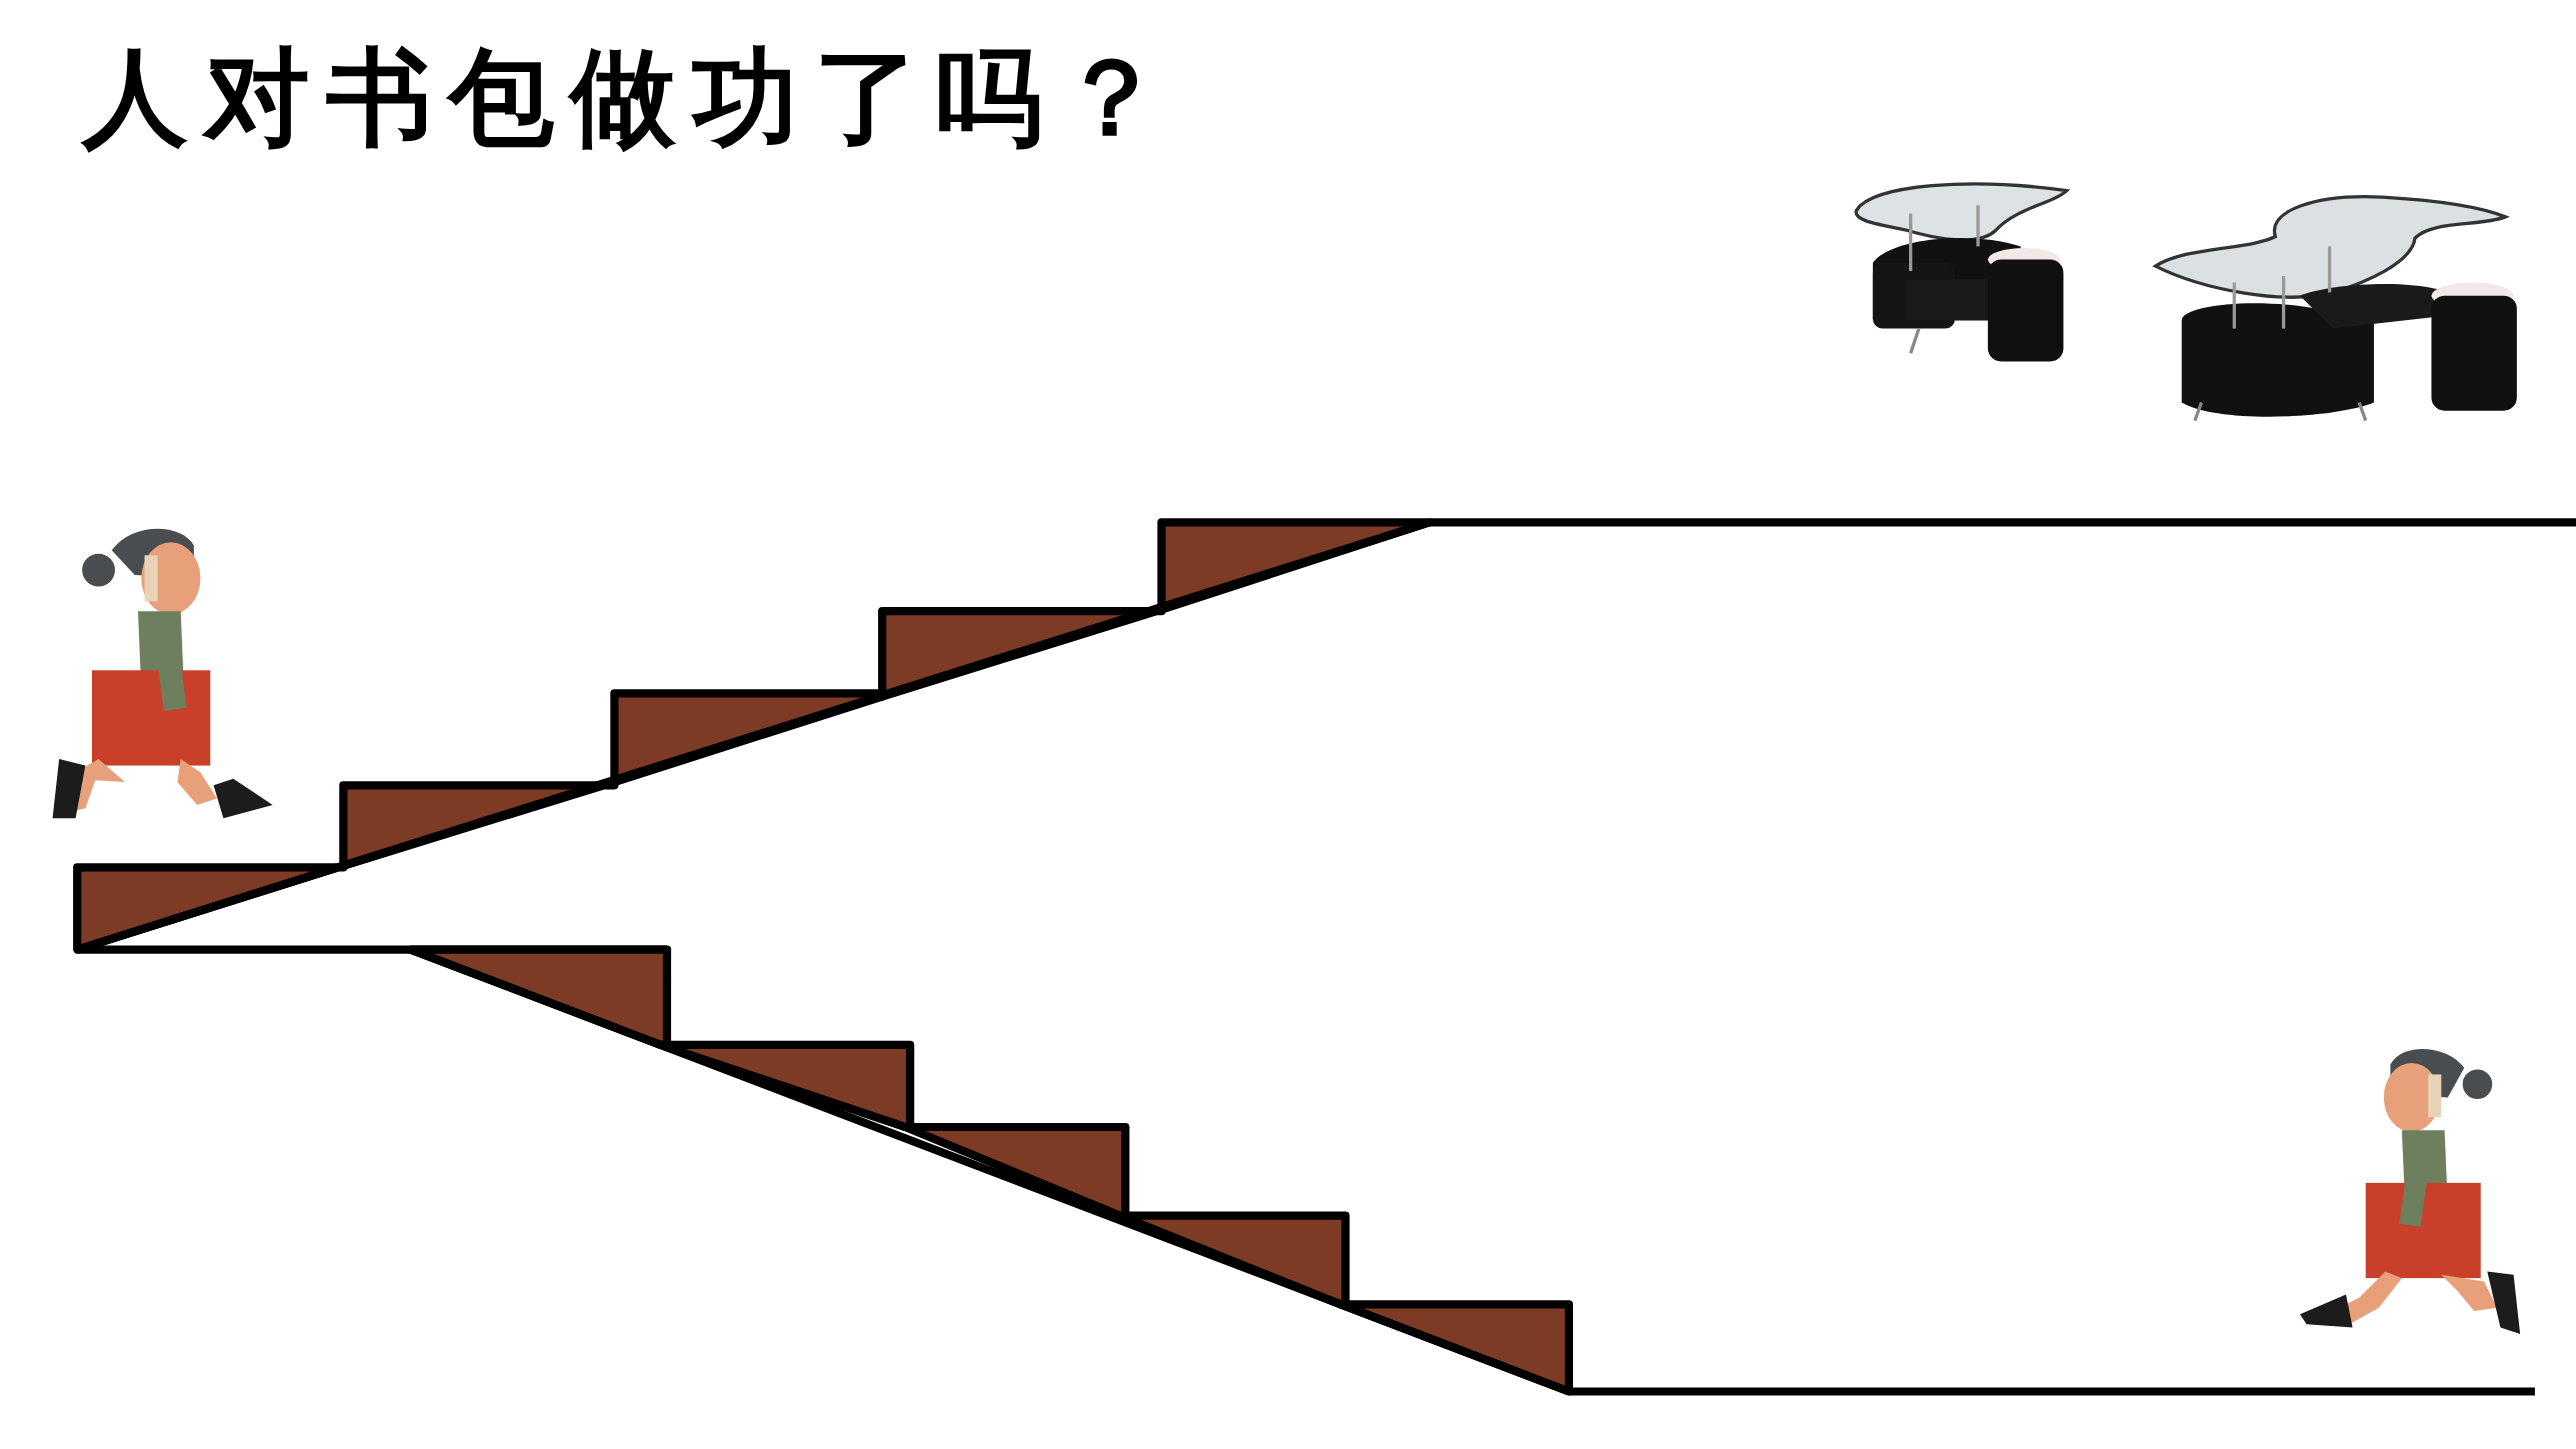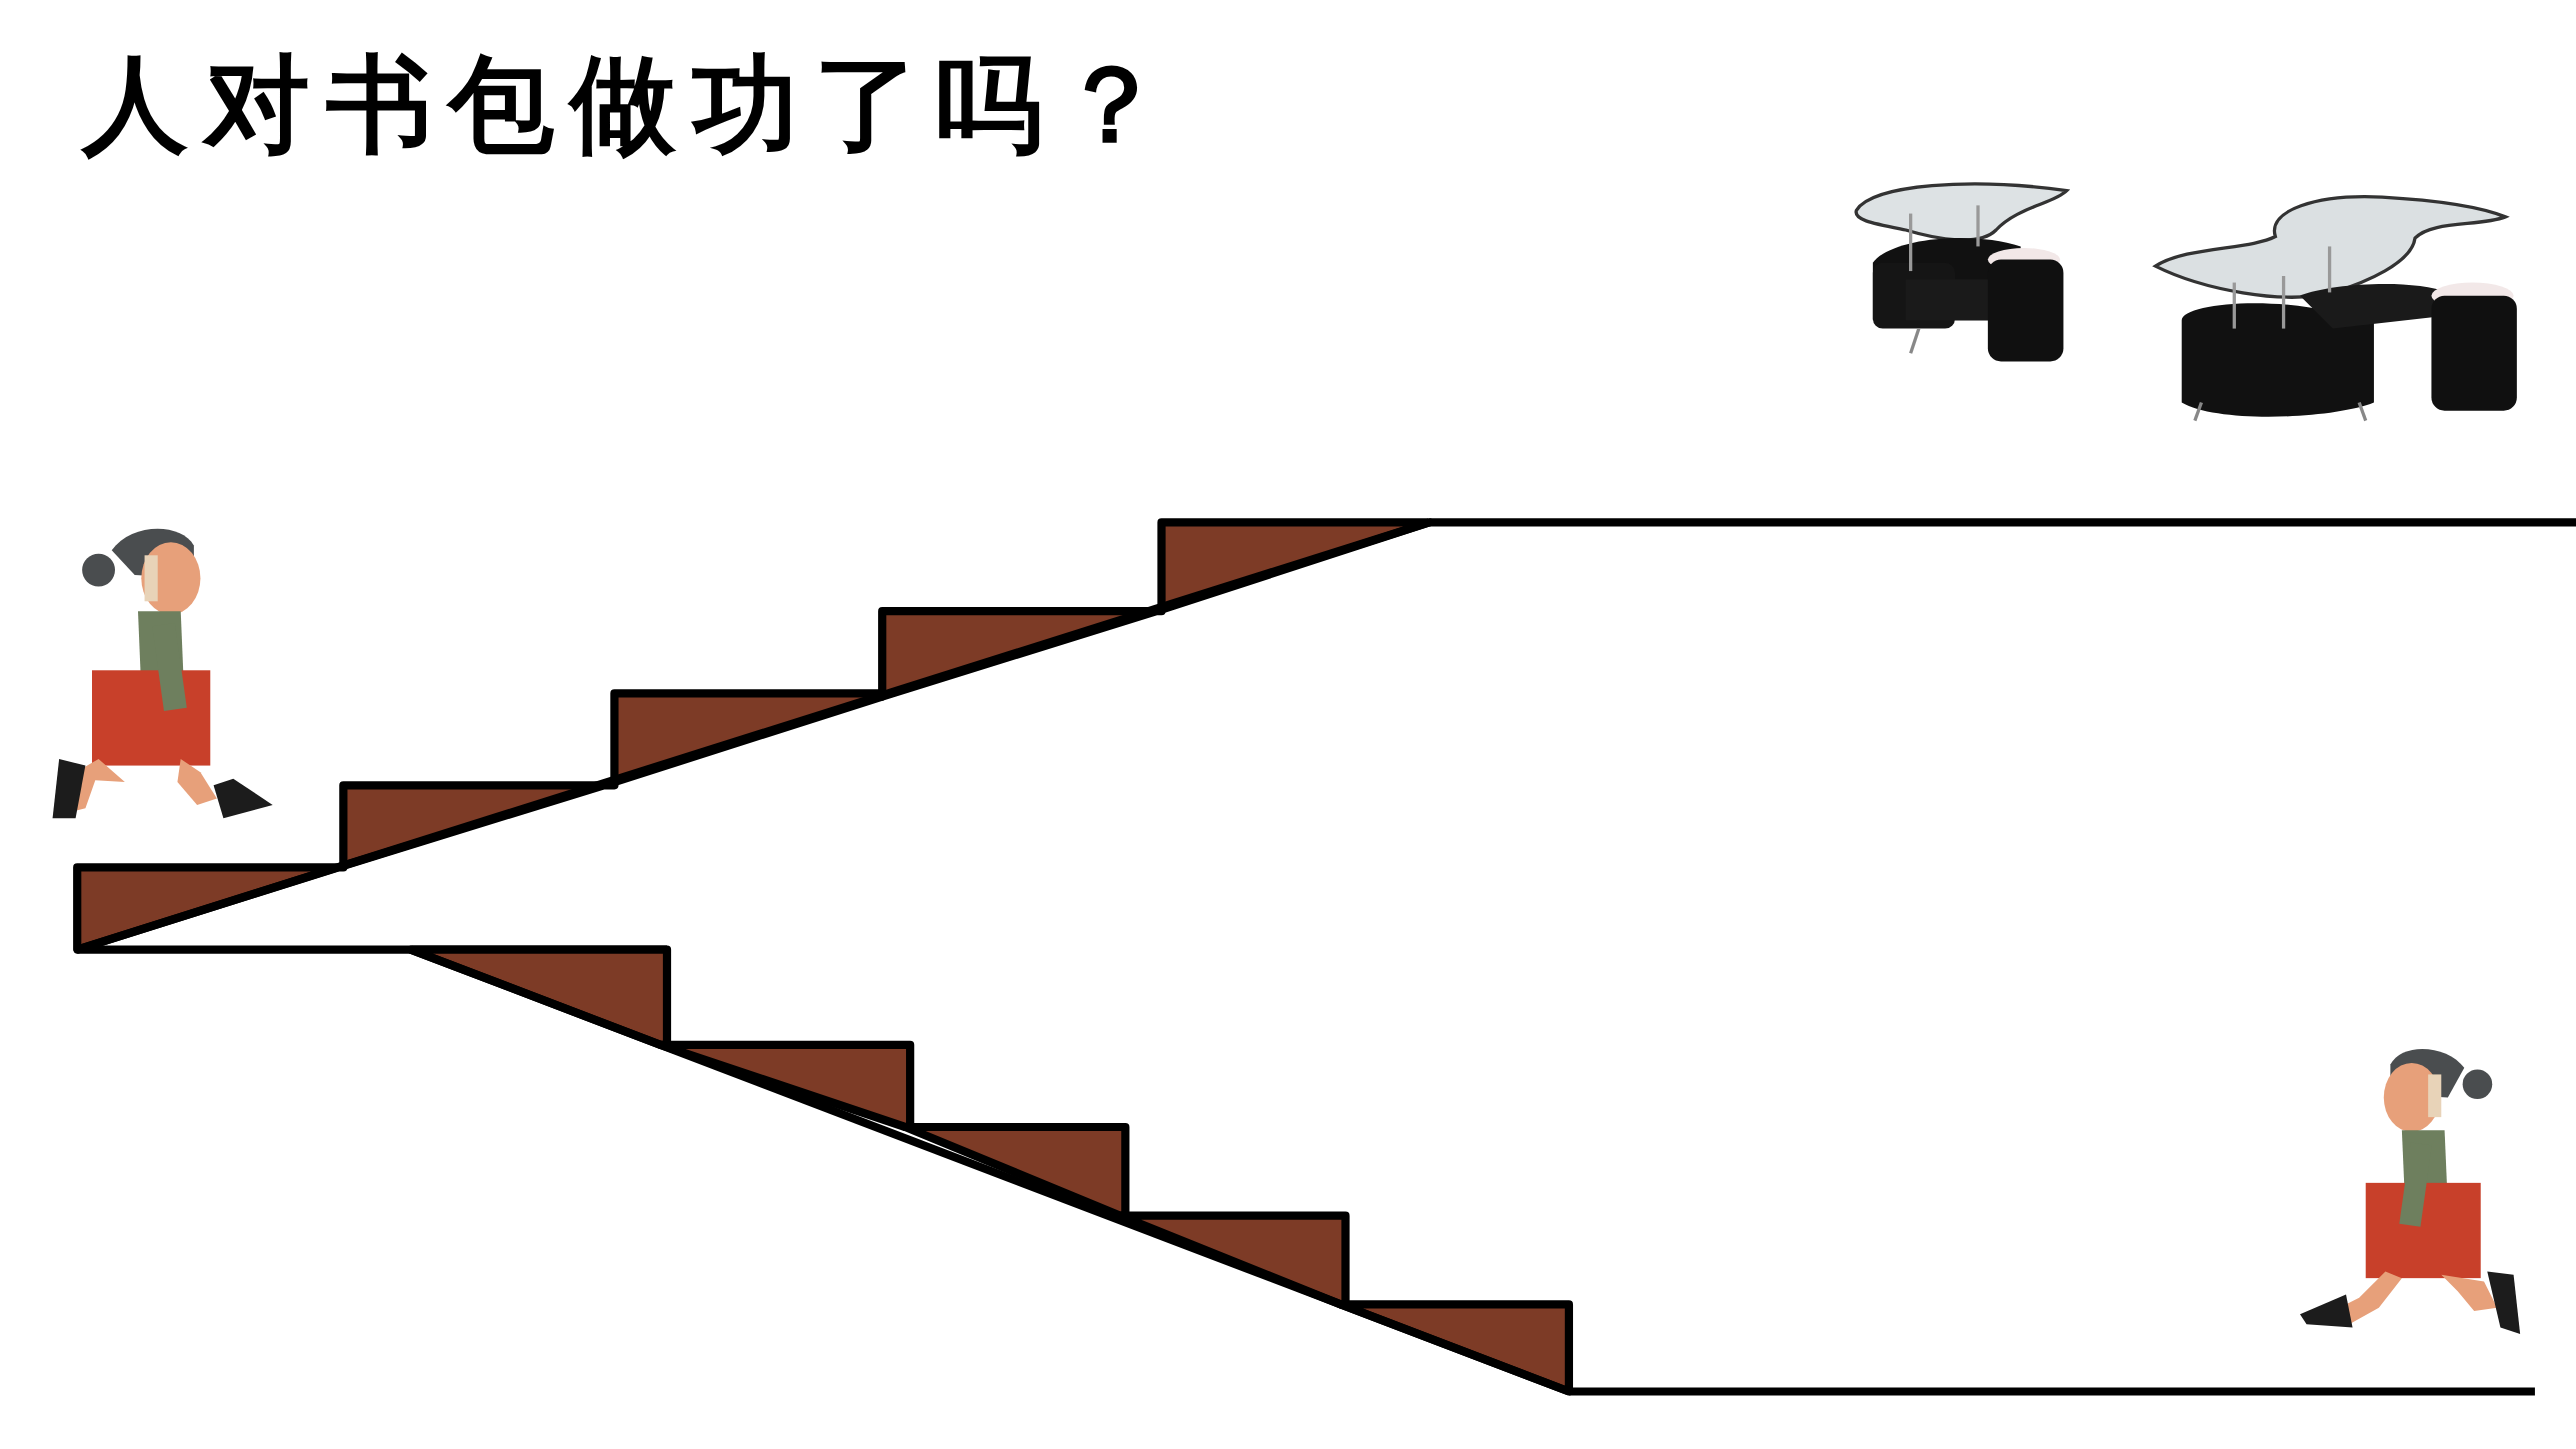--- a/index.html
+++ b/index.html
@@ -1,17 +1,17 @@
 <!DOCTYPE html>
 <html style="font-size:14.3px"><head>
 <meta charset="utf-8">
 <style>
   html,body{margin:0;padding:0;background:#fff;}
   body{width:2576px;height:1449px;position:relative;overflow:hidden;font-family:"DejaVu Serif",serif;}
-  .title{position:absolute;left:82px;top:27px;font-size:106px;font-weight:bold;color:#000;letter-spacing:16px;font-family:"DejaVu Serif",serif;white-space:nowrap;margin-top:7px;}
+  .title{position:absolute;left:82px;top:27px;font-size:106px;font-weight:bold;color:#000;letter-spacing:16px;font-family:"DejaVu Serif",serif;white-space:nowrap;}
   svg.scene{position:absolute;left:0;top:0;width:2576px;height:1449px;}
 </style>
 </head>
 <body>
 
 <div class="title">人对书包做功了吗？</div>
 
 <svg class="scene" viewBox="0 0 1568 882" preserveAspectRatio="none">
 
   <g stroke="#000" stroke-width="5" stroke-linejoin="round" fill="#7d3b26">

